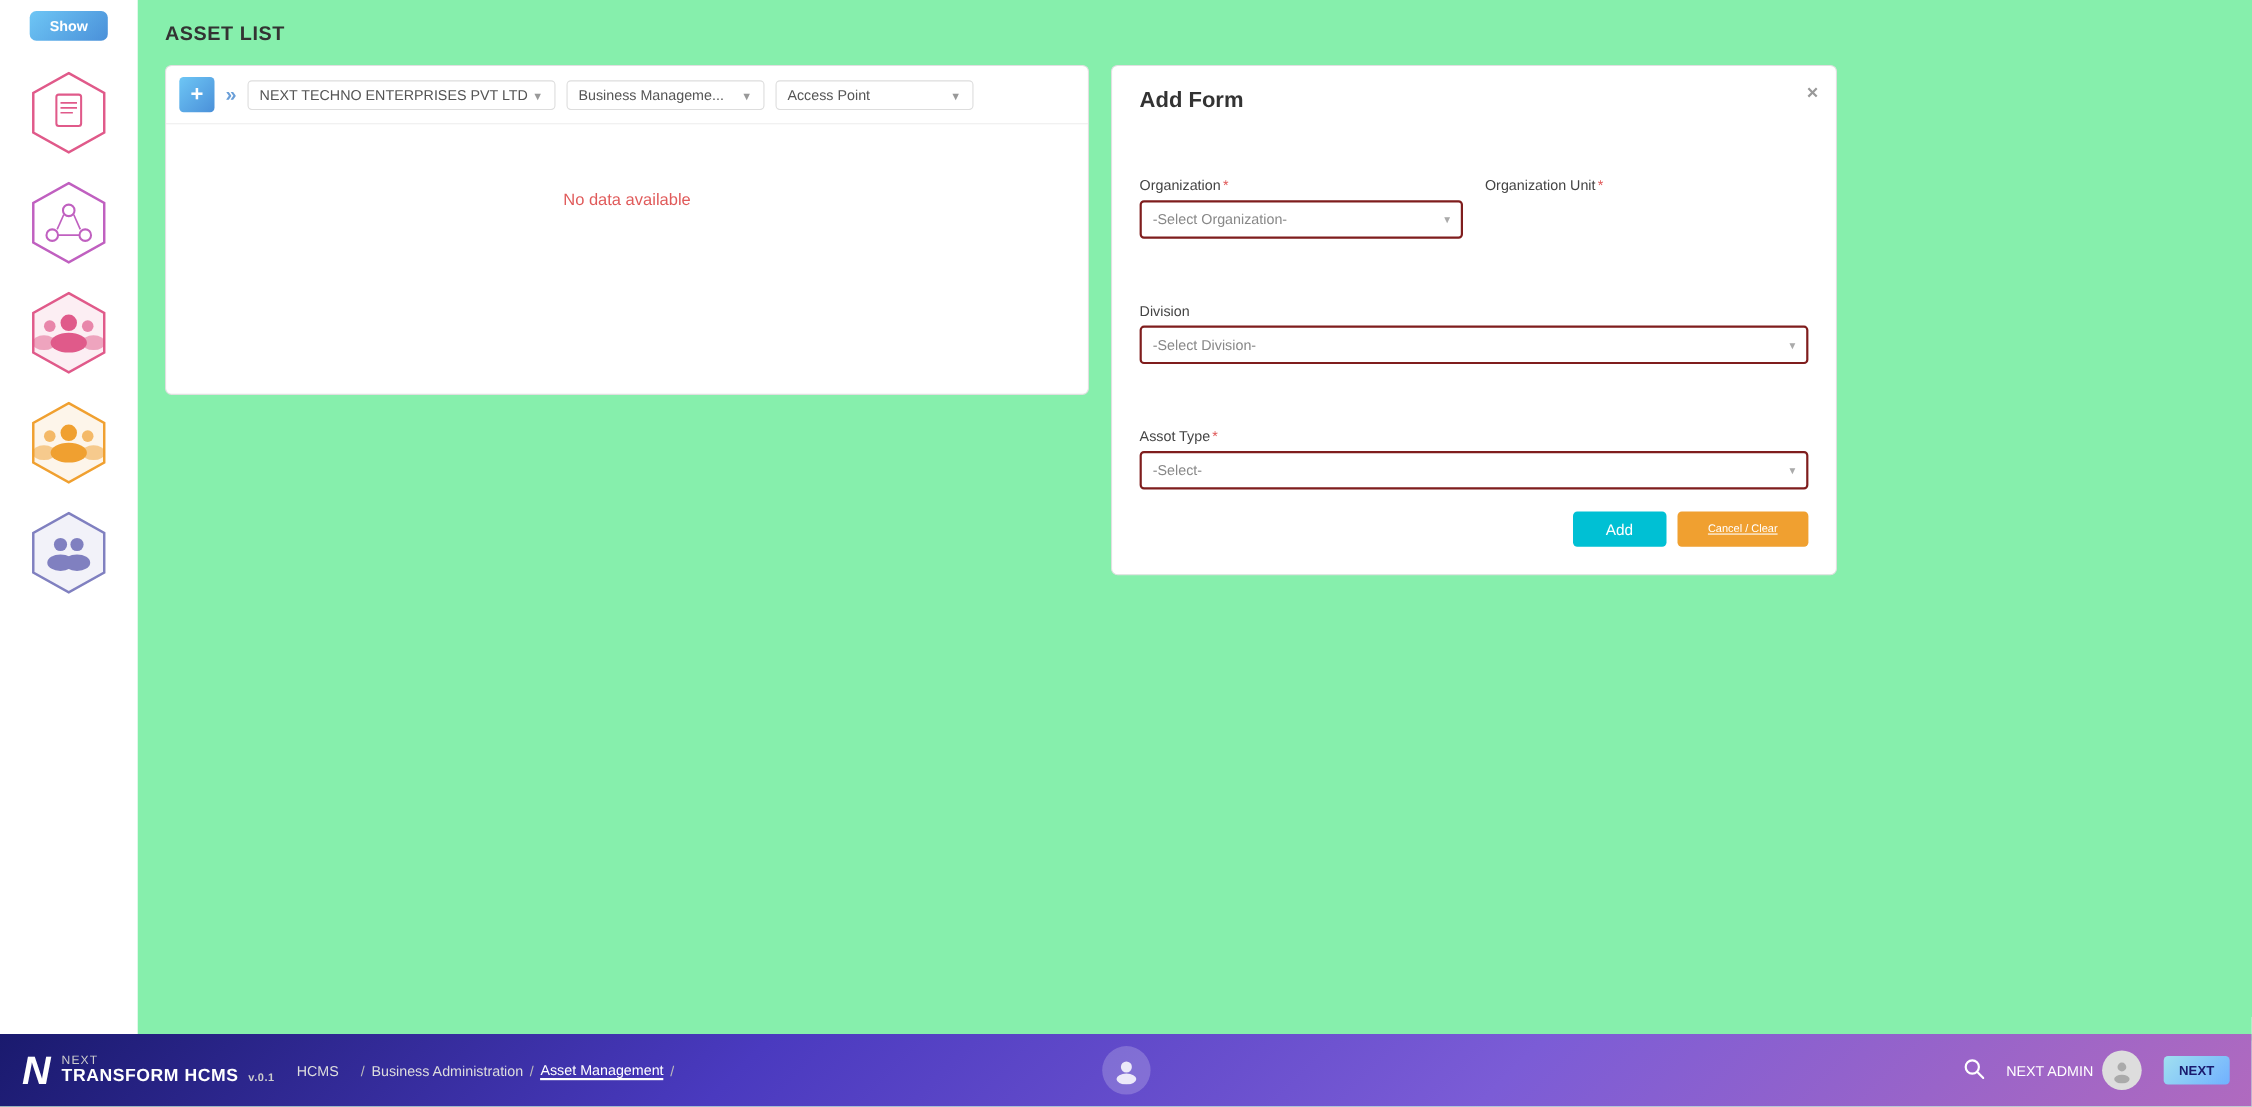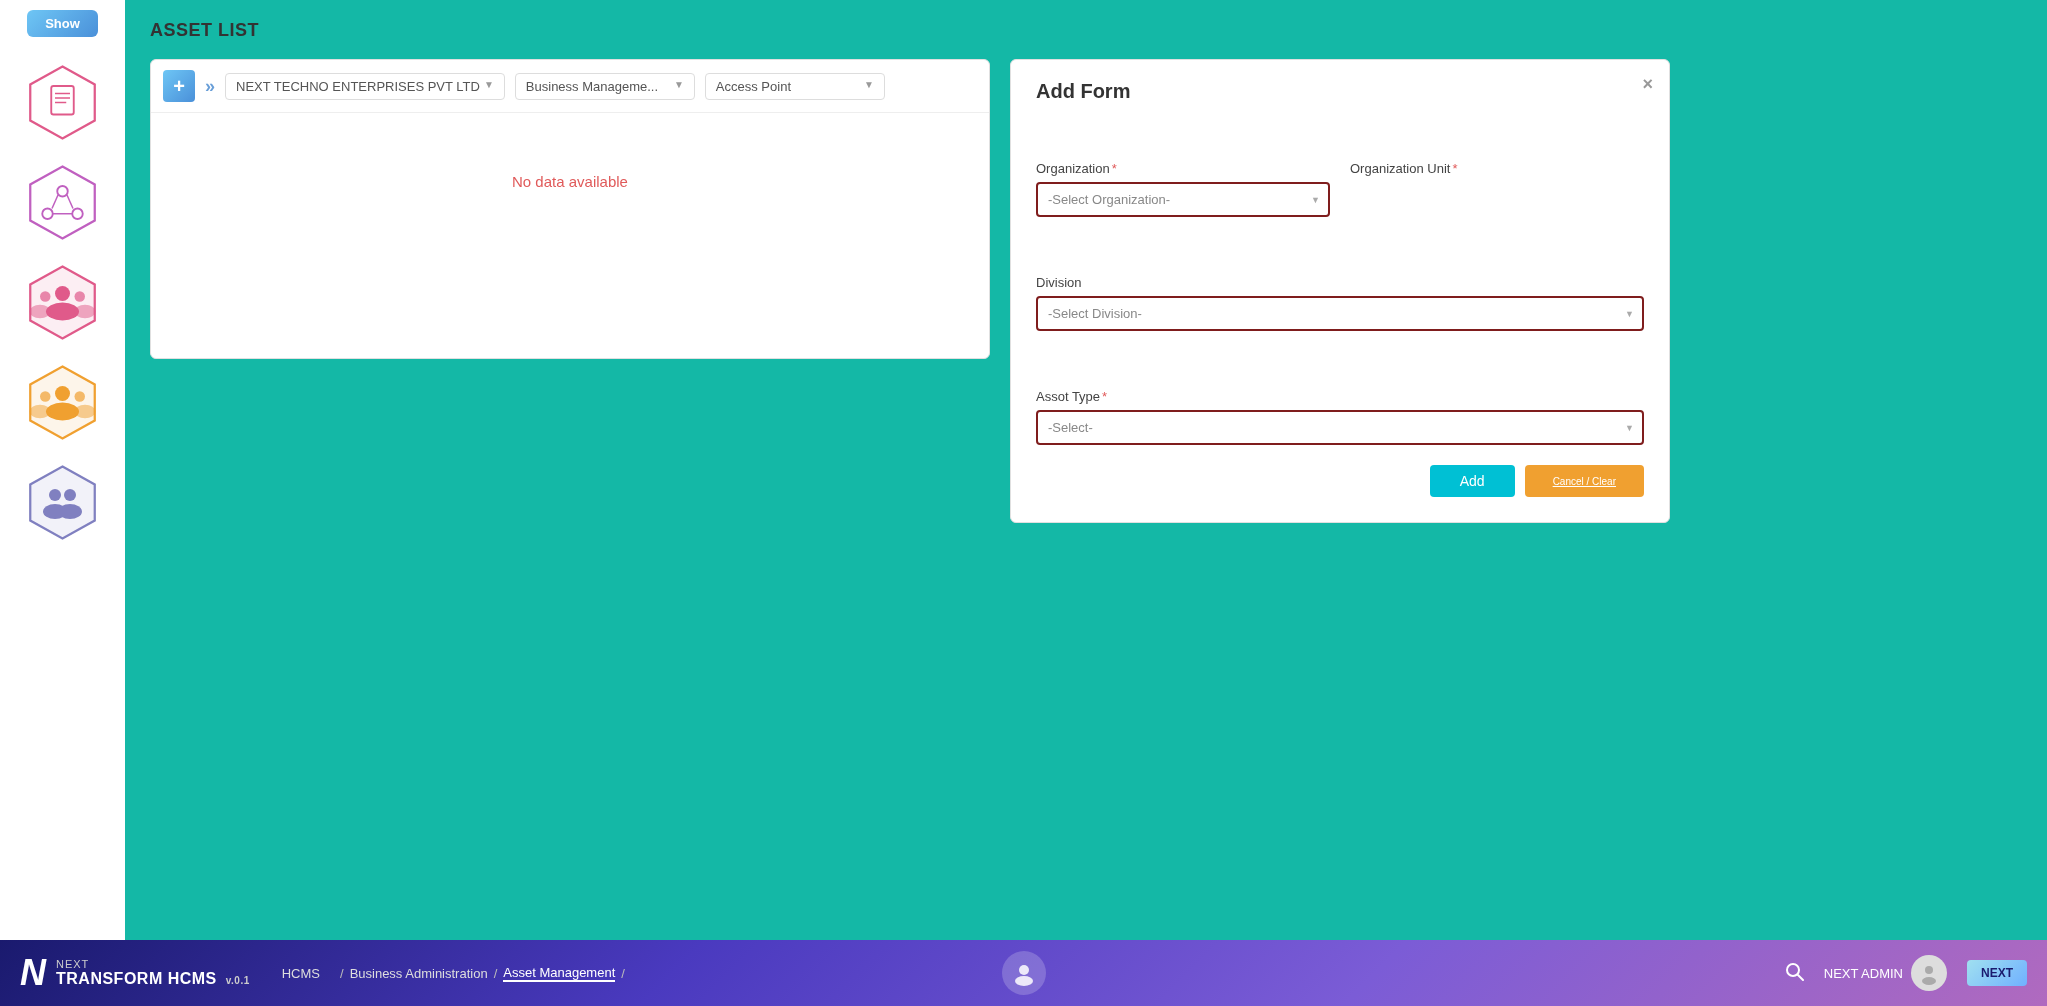--- a/index.html
+++ b/index.html
@@ -54,21 +54,21 @@
       height: 75px;
     }
 
     
     .main-content {
       position: absolute;
       left: 125px;
       top: 0;
       right: 0;
       bottom: 60px;
-      background: #14b8a6;
+      background: #86efac;
       padding: 20px 25px;
     }
 
     .page-title {
       font-size: 18px;
       font-weight: bold;
       color: #333;
       margin-bottom: 18px;
       letter-spacing: 0.5px;
     }
@@ -109,21 +109,21 @@
     }
 
     .chevron-right {
       color: #6a9fd8;
       font-size: 18px;
       font-weight: bold;
     }
 
     .dropdown-select {
       display: flex;
-      align-items: flex-start;
+      align-items: flex-end;
       gap: 4px;
       padding: 5px 10px;
       border: 1px solid #ddd;
       border-radius: 4px;
       font-size: 13px;
       color: #555;
       background: #fff;
       cursor: pointer;
       min-width: 180px;
       position: relative;
@@ -318,21 +318,21 @@
 
     .brand-version {
       font-size: 10px;
       color: #ccc;
       margin-left: 4px;
     }
 
     .brand-hcms {
       font-size: 13px;
       color: #ddd;
-      margin-left: 22px;
+      margin-left: 10px;
     }
 
     .breadcrumb-bar {
       display: flex;
       align-items: center;
       color: #ddd;
       font-size: 13px;
       gap: 6px;
     }
 

